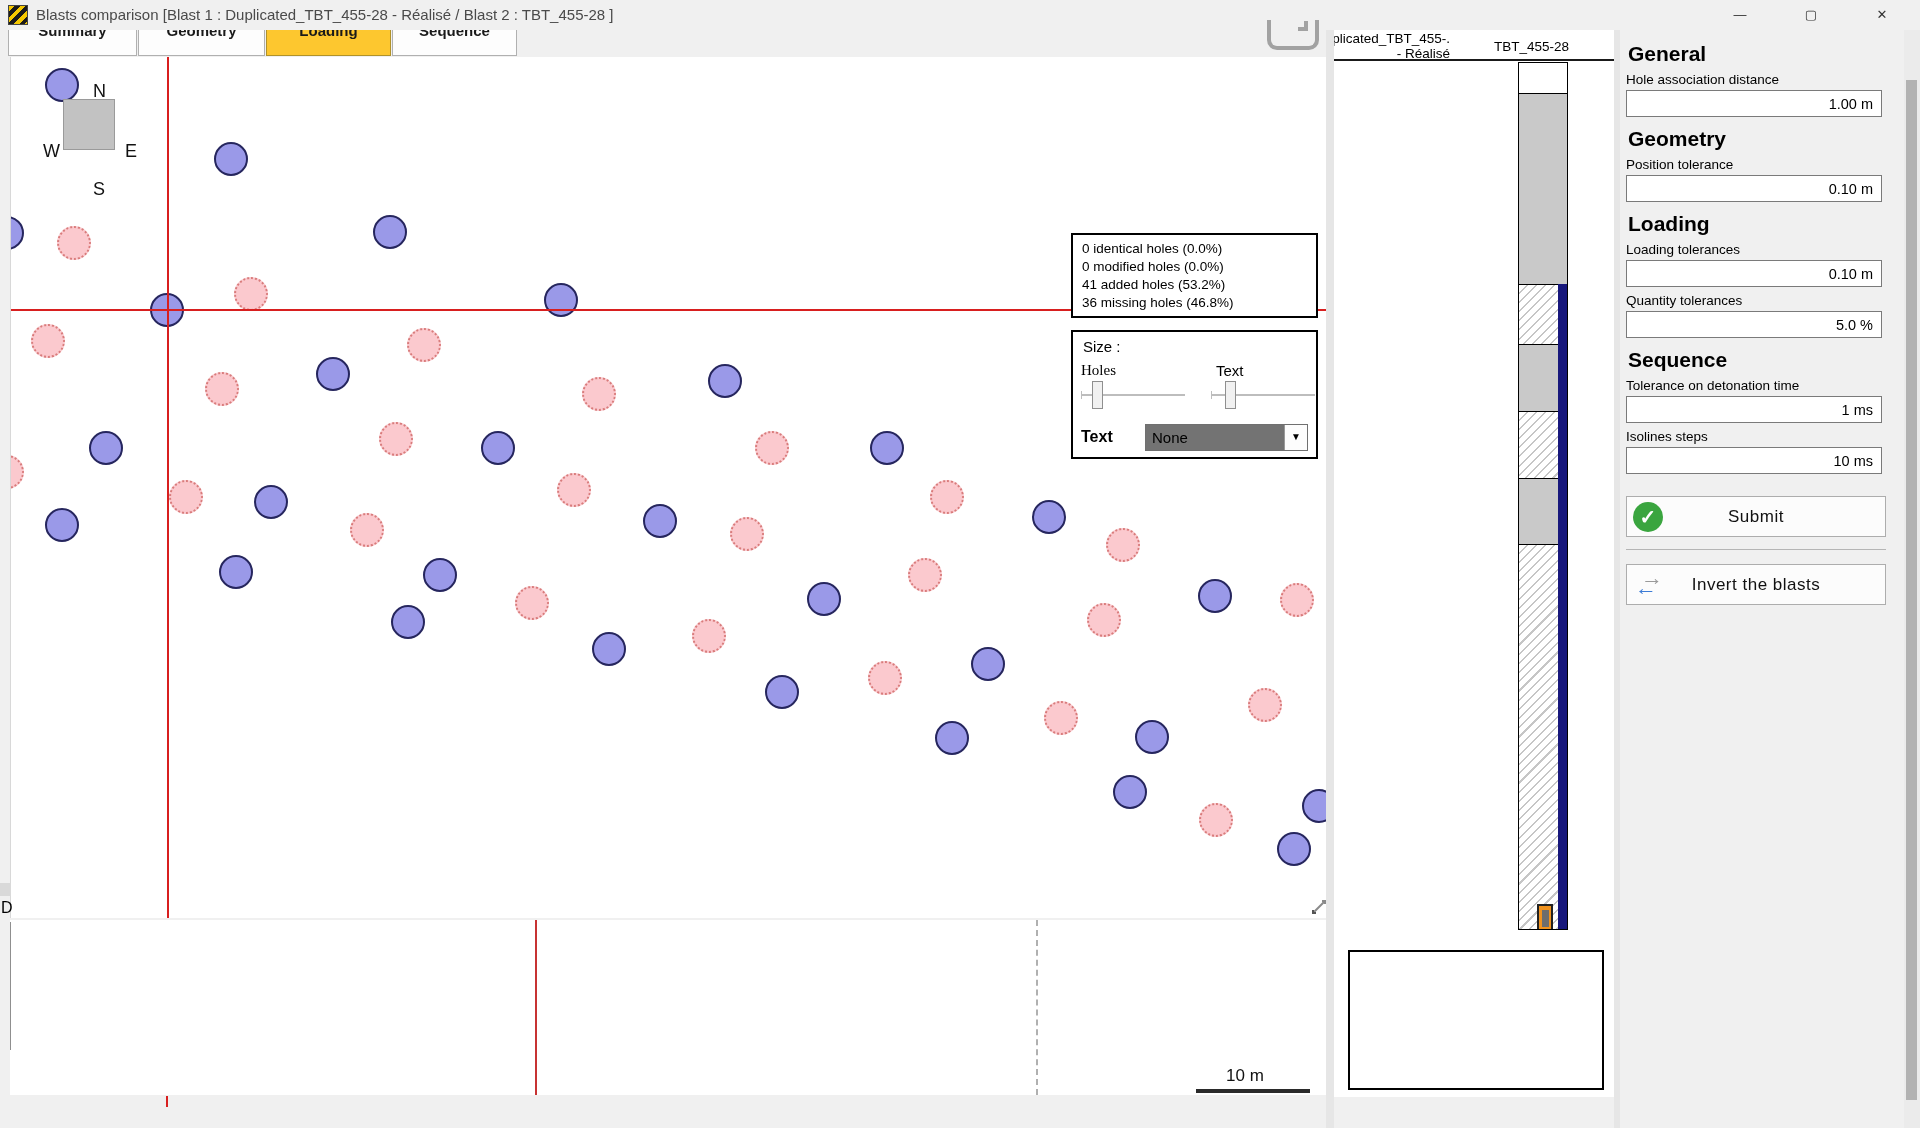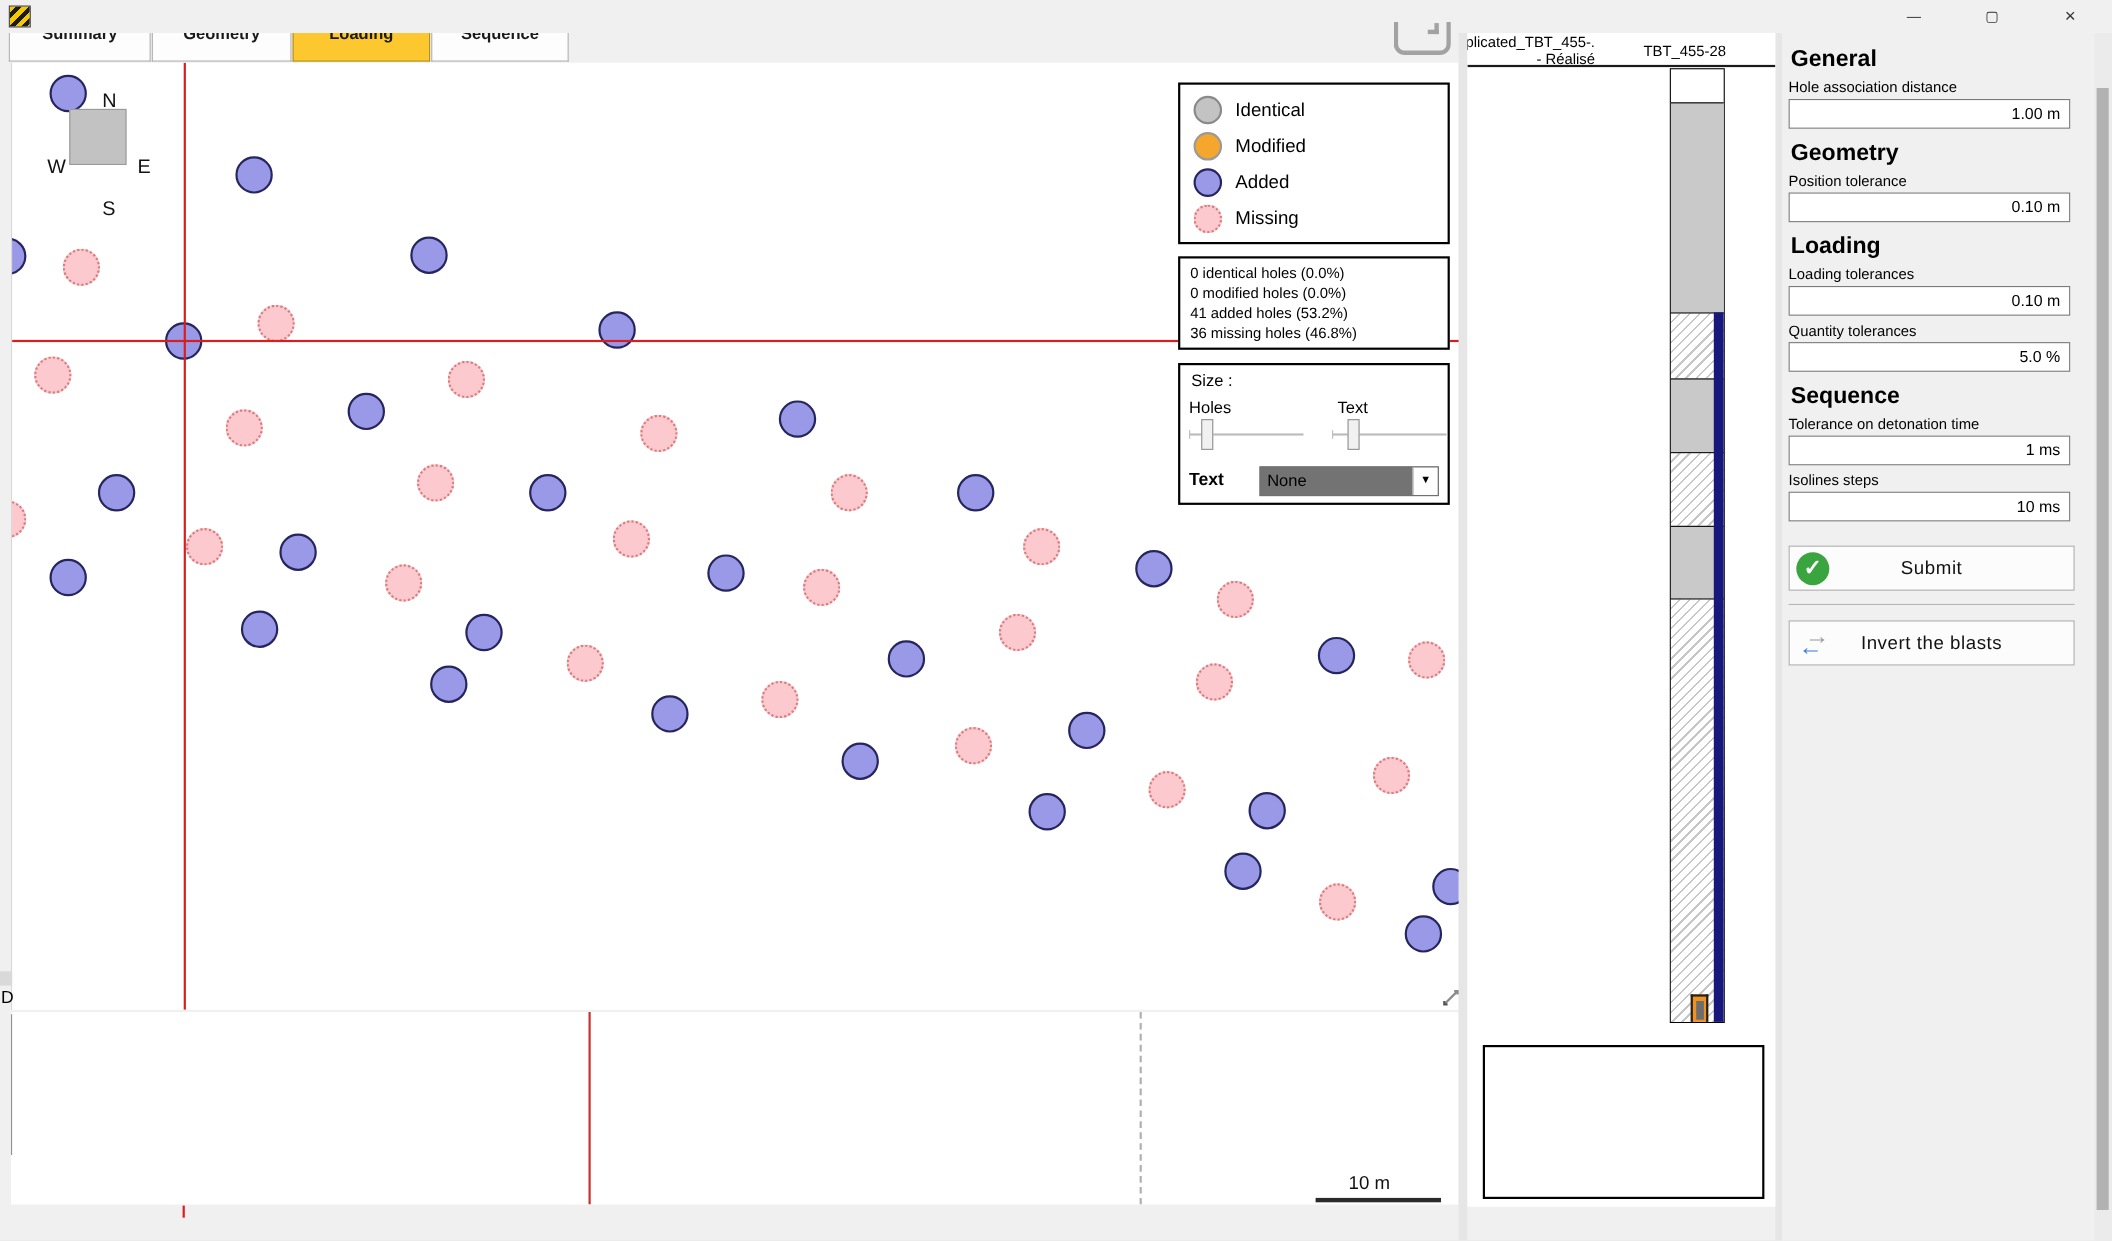--- a/index.html
+++ b/index.html
@@ -40,21 +40,21 @@
   
   .float-box{position:absolute;background:#fff;border:2px solid #000;box-sizing:border-box;z-index:6;}
   #legend-box{left:1060px;top:18px;width:247px;height:147px;padding:6px 0 0 12px;}
   .legend-row{display:flex;align-items:center;height:33px;gap:12px;}
   .legend-label{font-size:17px;color:#000;}
   #stats-box{left:1060px;top:176px;width:247px;height:85px;padding:5px 0 0 9px;}
   .stats-line{font-size:13.5px;line-height:18px;color:#000;}
   #size-box{left:1060px;top:273px;width:247px;height:129px;}
   #size-title{position:absolute;left:10px;top:6px;font-size:15px;}
   .slider-label{position:absolute;top:30px;font-size:15px;}
-  #holes-slider-label{left:8px;} #text-slider-label{left:143px;}
+  #holes-slider-label{left:8px;font-family:Liberation Serif, serif;} #text-slider-label{left:143px;}
   .slider{position:absolute;top:48px;width:104px;height:30px;}
   #holes-slider{left:8px;} #text-slider{left:138px;}
   .slider .track{position:absolute;left:0;top:14px;width:100%;height:2px;background:#bdbdbd;}
   .slider .endtick{position:absolute;left:0;top:11px;width:1px;height:8px;background:#bdbdbd;}
   .slider .thumb{position:absolute;top:1px;width:11px;height:28px;background:#f1f1f1;border:1px solid #8f8f8f;box-sizing:border-box;}
   #text-row-label{position:absolute;left:8px;top:96px;font-size:16px;font-weight:bold;}
   #text-dropdown{position:absolute;left:72px;top:92px;width:163px;height:27px;background:#737373;border:1px solid #707070;box-sizing:border-box;}
   #text-dropdown .val{position:absolute;left:6px;top:4px;font-size:15px;}
   #dd-btn{position:absolute;right:0;top:0;width:23px;height:25px;background:#fdfdfd;border-left:1px solid #9a9a9a;box-sizing:border-box;text-align:center;line-height:24px;font-size:10px;color:#000;}
 
@@ -109,20 +109,21 @@
   #scrollbar{position:absolute;left:1904px;top:30px;width:16px;height:1098px;background:#ebebeb;}
   #scroll-thumb{position:absolute;left:2px;top:50px;width:11px;height:1020px;background:#b2b2b2;}
 </style>
 </head>
 <body>
 
 <div id="screen">
 
   <div id="titlebar">
     <div id="app-icon"></div>
+    <div id="title-text">Blasts comparison [Blast 1 : Duplicated_TBT_455-28 - Réalisé / Blast 2 : TBT_455-28 ]</div>
     <div class="wctl" id="btn-min">—</div>
     <div class="wctl" id="btn-max">▢</div>
     <div class="wctl" id="btn-close">✕</div>
   </div>
 
   <div id="tabbar">
       <div class="tab" style="left: 8px; width: 129px; text-align: center;">
         <span>Summary</span>
       </div>
       <div class="tab" style="left: 138px; width: 127px;">
@@ -199,38 +200,20 @@
     <div id="crosshair-h"></div>
 
     <div id="compass">
       <div class="sq"></div>
       <div class="n">N</div>
       <div class="w">W</div>
       <div class="e">E</div>
       <div class="s">S</div>
     </div>
 
-    <div class="float-box" id="legend-box">
-        <div class="legend-row">
-          <div class="legend-dot" style="background: rgb(195, 195, 195); border: 2px solid rgb(138, 138, 138);"></div>
-          <div class="legend-label">Identical</div>
-        </div>
-        <div class="legend-row">
-          <div class="legend-dot" style="background: rgb(244, 167, 44); border: 2px solid rgb(154, 154, 154);"></div>
-          <div class="legend-label">Modified</div>
-        </div>
-        <div class="legend-row">
-          <div class="legend-dot" style="background: rgb(154, 153, 232); border: 2px solid rgb(38, 38, 94);"></div>
-          <div class="legend-label">Added</div>
-        </div>
-        <div class="legend-row">
-          <div class="legend-dot" style="background: rgb(251, 201, 206); border: 2px dotted rgb(217, 124, 124);"></div>
-          <div class="legend-label">Missing</div>
-        </div>
-      </div>
 
     <div class="float-box" id="stats-box">
         <div class="stats-line">0 identical holes (0.0%)</div>
         <div class="stats-line">0 modified holes (0.0%)</div>
         <div class="stats-line">41 added holes (53.2%)</div>
         <div class="stats-line">36 missing holes (46.8%)</div>
       </div>
 
     <div class="float-box" id="size-box">
       <div id="size-title">Size :</div>

